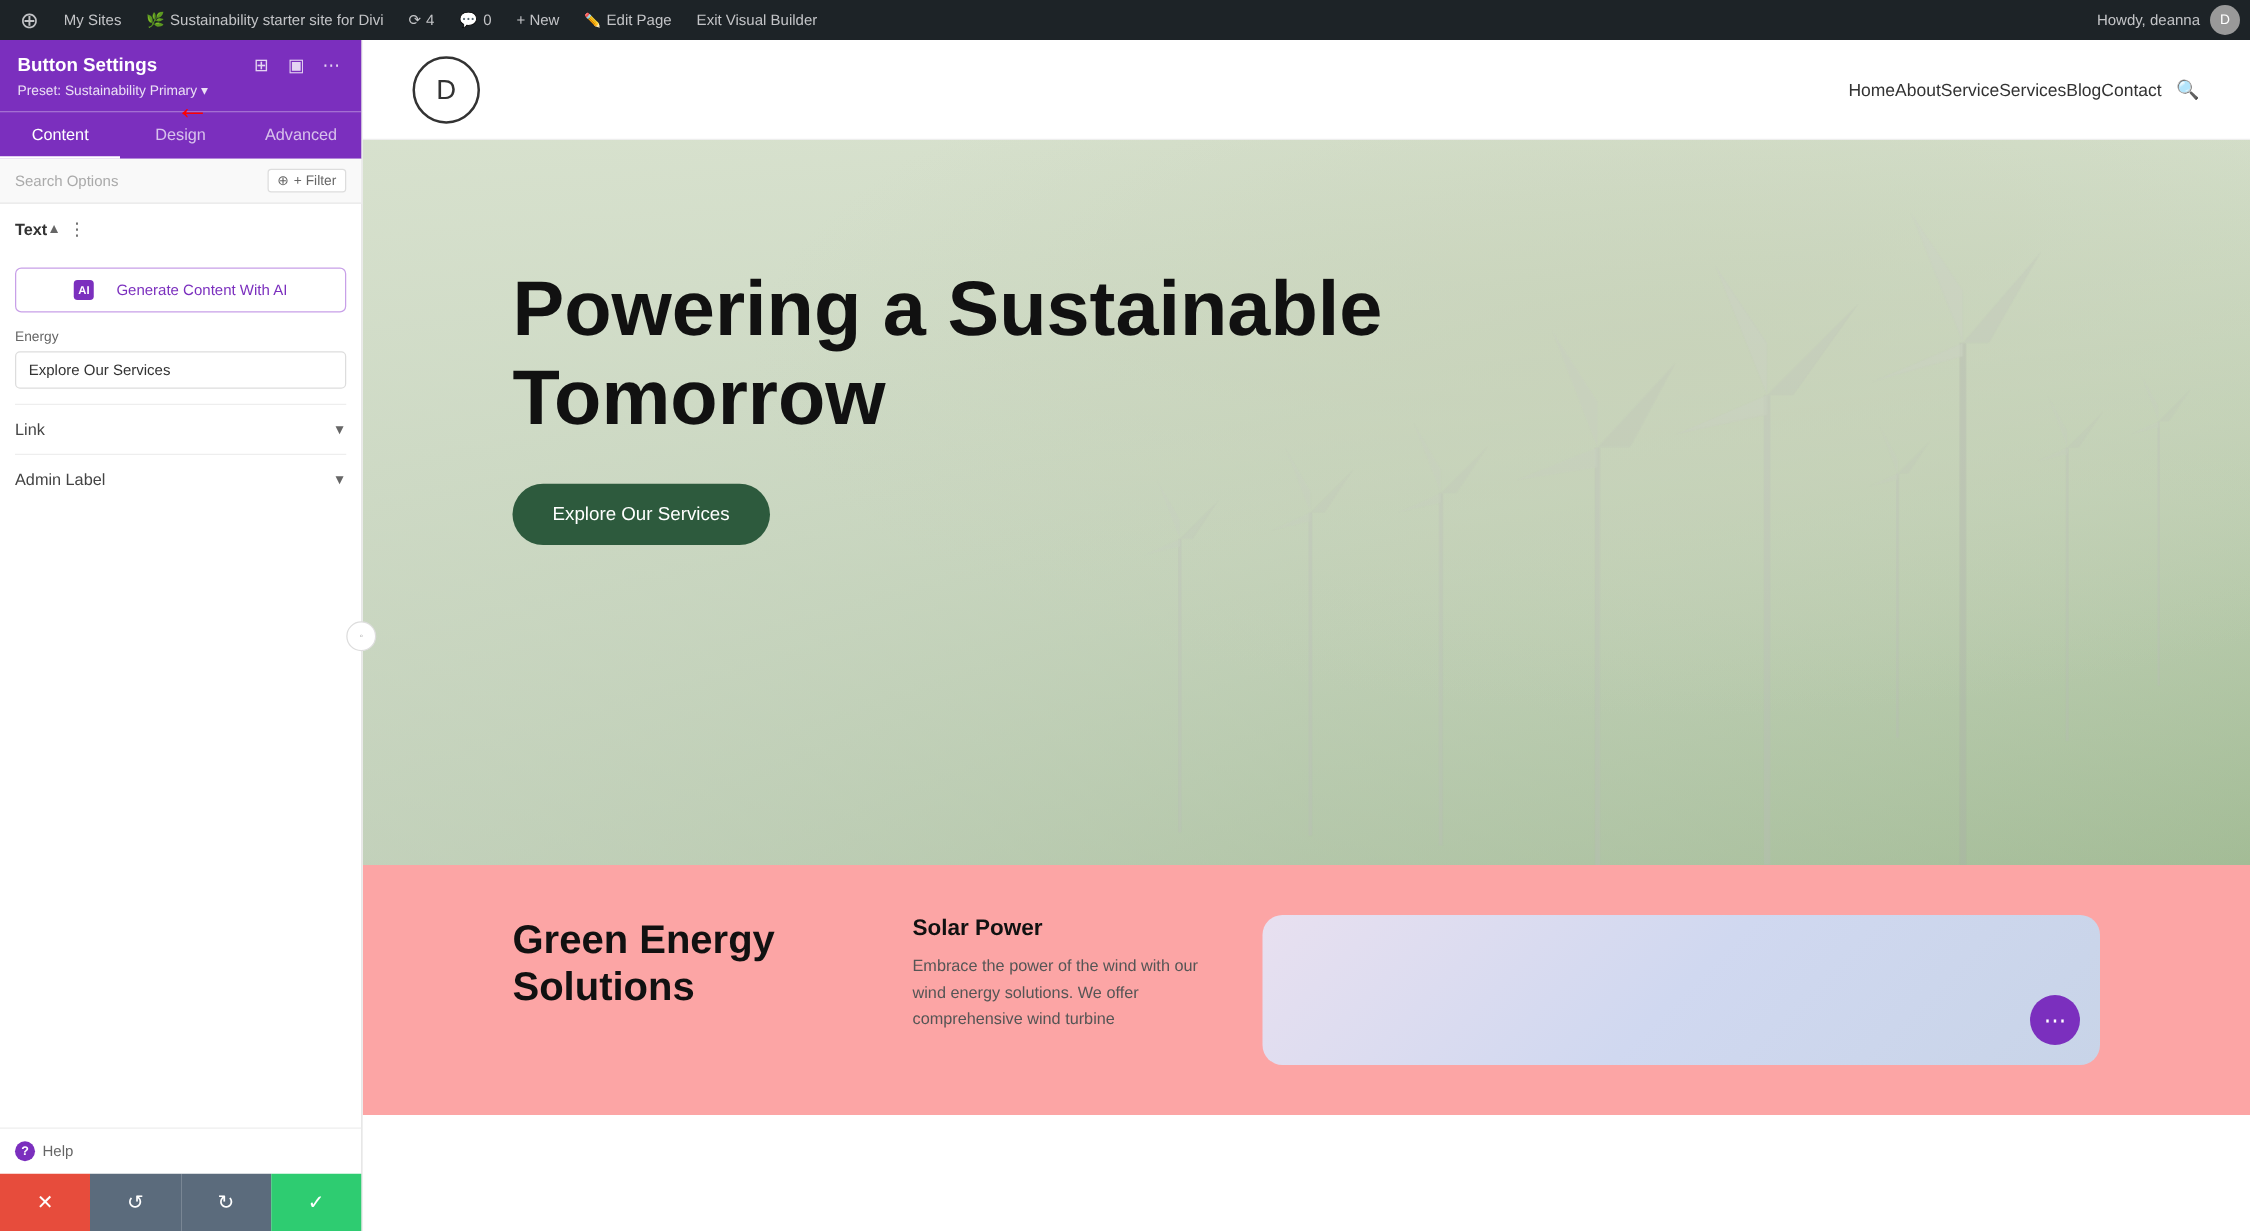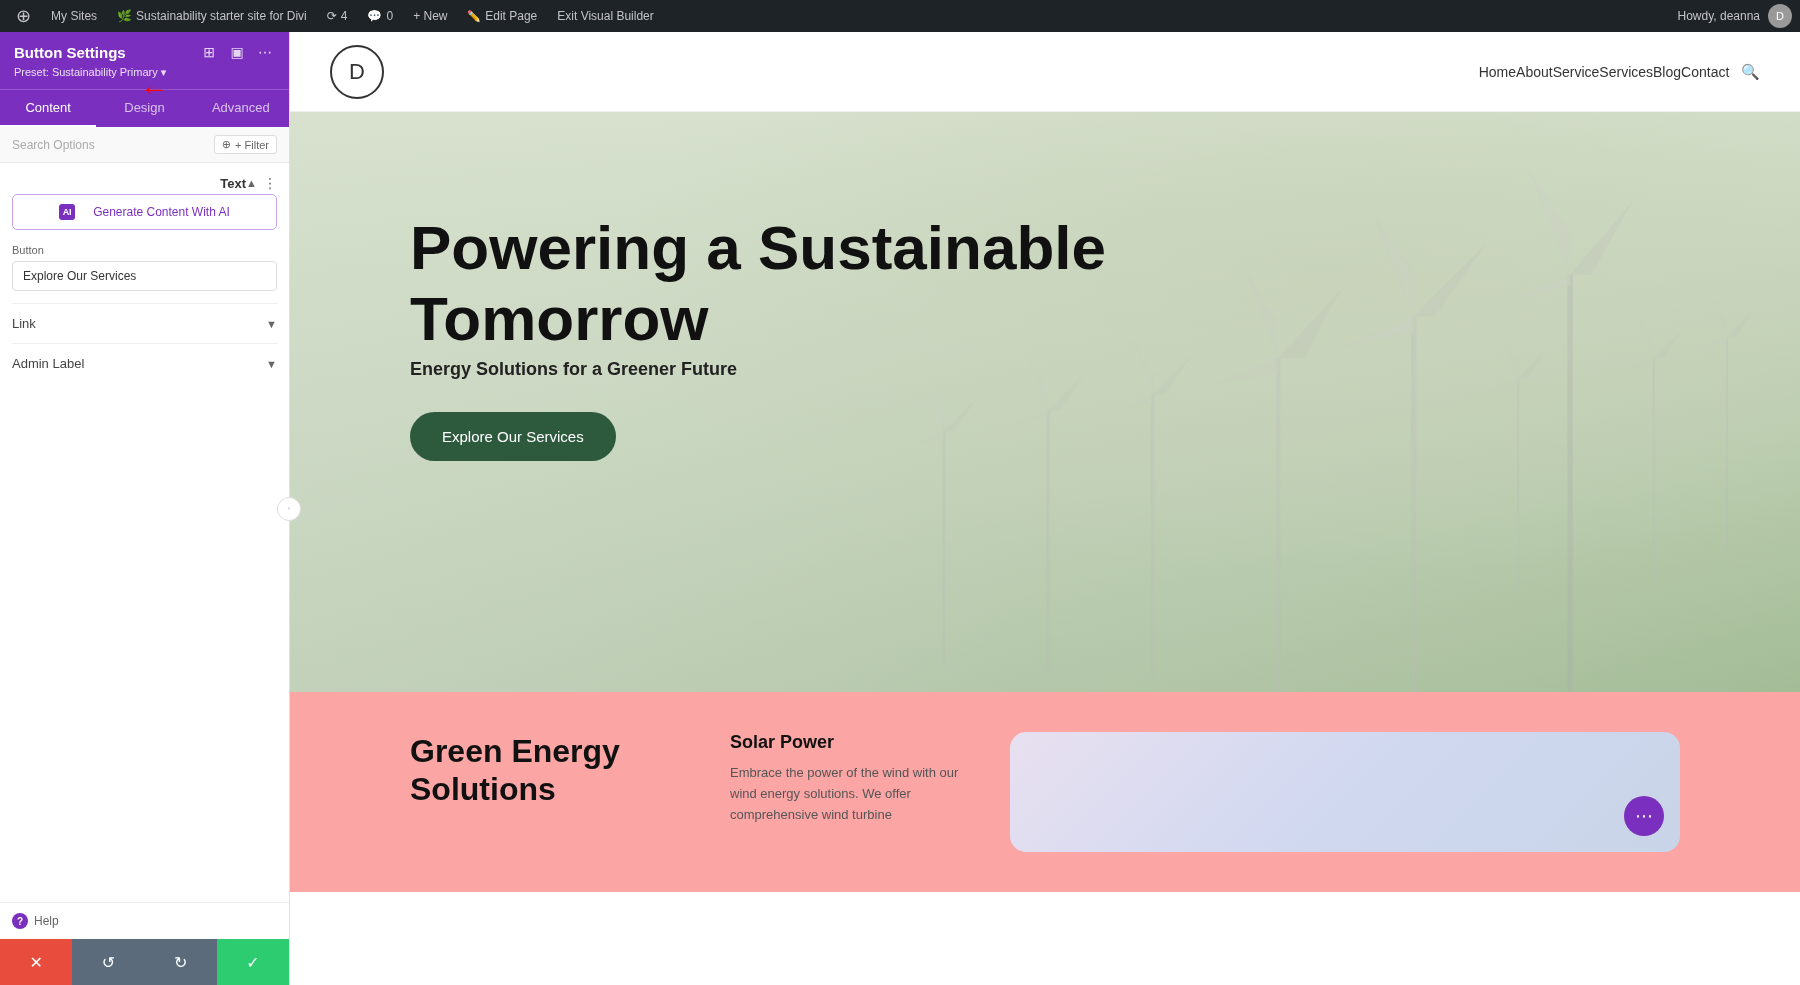--- a/index.html
+++ b/index.html
@@ -140,22 +140,22 @@
     .panel-content {
       flex: 1;
       overflow-y: auto;
       padding: 12px;
     }
 
     
     .section-header {
       display: flex;
       align-items: center;
-      justify-content: flex-end;
-      margin-bottom: 3px;
+      justify-content: flex-start;
+      margin-bottom: 23px;
     }
     .section-title {
       font-size: 13px;
       font-weight: 600;
       color: #333;
     }
     .section-toggle {
       display: flex;
       align-items: center;
       gap: 6px;
@@ -366,21 +366,21 @@
       position: relative;
       z-index: 2;
       padding: 100px 120px 60px 120px;
       flex: 1;
     }
     .hero-title {
       font-size: 62px;
       font-weight: 800;
       color: #111;
       line-height: 1.15;
-      margin-bottom: 4px;
+      margin-bottom: 32px;
       max-width: 800px;
     }
     .hero-subtitle {
       font-size: 18px;
       font-weight: 600;
       color: #222;
       margin-bottom: 32px;
     }
     .hero-cta-btn {
       background: #2d5a3d;
@@ -548,21 +548,21 @@
       </div>
 
       <button class="generate-ai-btn">
         <span class="ai-icon">
           <span>AI</span>
         </span>
         <span>Generate Content With AI</span>
       </button>
 
       <div>
-        <div class="field-label">Button</div>
+        <div class="field-label">Energy</div>
         <input class="field-input" type="text" value="Explore Our Services" style="">
       </div>
 
       <div class="collapsible-section">
         <div class="collapsible-header">
           <span class="collapsible-title">Link</span>
           <span class="chevron-icon">▼</span>
         </div>
       </div>
 
@@ -684,21 +684,20 @@
               <line x1="0" y1="0" x2="0" y2="450" stroke="#bbb" stroke-width="4"></line>
               <polygon points="0,0 -30,-80 0,-25" fill="#ccc" opacity="0.5"></polygon>
               <polygon points="0,0 55,-55 18,0" fill="#bbb" opacity="0.5"></polygon>
               <polygon points="0,0 -48,22 0,10" fill="#ccc" opacity="0.5"></polygon>
             </g>
           </g>
         </svg>
 
         <div class="hero-content">
           <h1 class="hero-title">Powering a Sustainable Tomorrow</h1>
-          <p class="hero-subtitle">Energy Solutions for a Greener Future</p>
           <button class="hero-cta-btn">
             <span>Explore Our Services</span>
           </button>
         </div>
       </div>
 
       <div class="below-hero">
         <div class="green-energy-col">
           <h2 class="green-energy-title">Green Energy Solutions</h2>
         </div>

